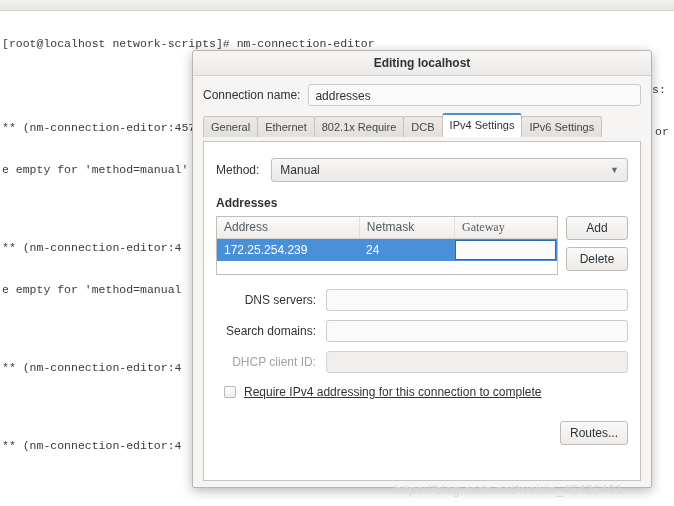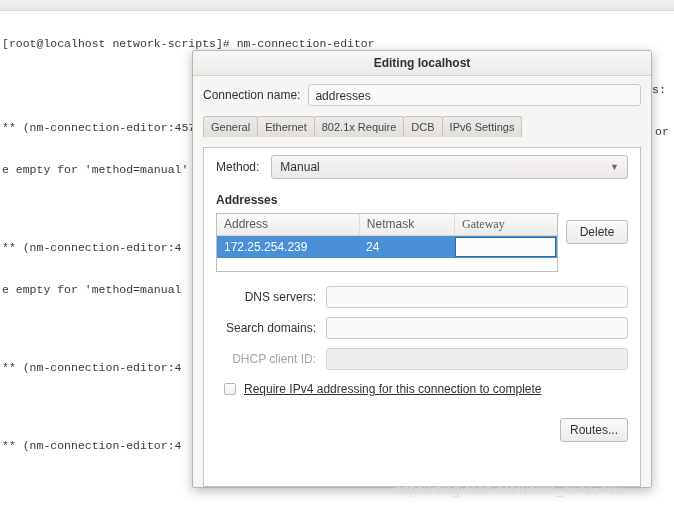--- a/index.html
+++ b/index.html
@@ -132,26 +132,26 @@
     background: #ffffff;
     border-color: #c8c3be;
     border-top: 2px solid #4a90d9;
     height: 22px;
     line-height: 20px;
     color: #2e3436;
     z-index: 3;
   }
 
   #tab-panel {
-    margin: 10px 10px;
+    margin: 4px 10px;
     background: #ffffff;
     border: 1px solid #c8c3be;
     height: 340px;
     box-sizing: border-box;
-    padding: 7px 12px;
+    padding: 16px 12px;
     position: relative;
     z-index: 1;
   }
 
   
   #method-row {
     display: flex;
     align-items: center;
     margin-bottom: 14px;
   }
@@ -388,20 +388,21 @@
   <div id="conn-name-row">
     <span id="conn-name-label">Connection name:</span>
     <div class="entry" id="conn-name-input">addresses</div>
   </div>
 
   <div id="tabs">
     <div class="tab">General</div>
     <div class="tab">Ethernet</div>
     <div class="tab">802.1x Require</div>
     <div class="tab">DCB</div>
+    <div class="tab active">IPv4 Settings</div>
     <div class="tab">IPv6 Settings</div>
   </div>
 
   <div id="tab-panel">
 
     <div id="method-row">
       <span id="method-label">Method:</span>
       <div id="method-combo">
         <span>Manual</span>
         <span id="method-arrow">▼</span>
@@ -418,20 +419,21 @@
           <div class="col-gateway">Gateway</div>
         </div>
         <div id="addr-row-selected">
           <div class="col-address">172.25.254.239</div>
           <div class="col-netmask">24</div>
           <div id="gw-cell-edit"></div>
         </div>
         <div id="addr-row-empty"></div>
       </div>
       <div>
+        <div class="side-btn" id="btn-add">Add</div>
         <div class="side-btn" id="btn-delete">Delete</div>
       </div>
     </div>
 
     <div class="form-row">
       <span class="form-label">DNS servers:</span>
       <div class="entry form-input"></div>
     </div>
 
     <div class="form-row">

